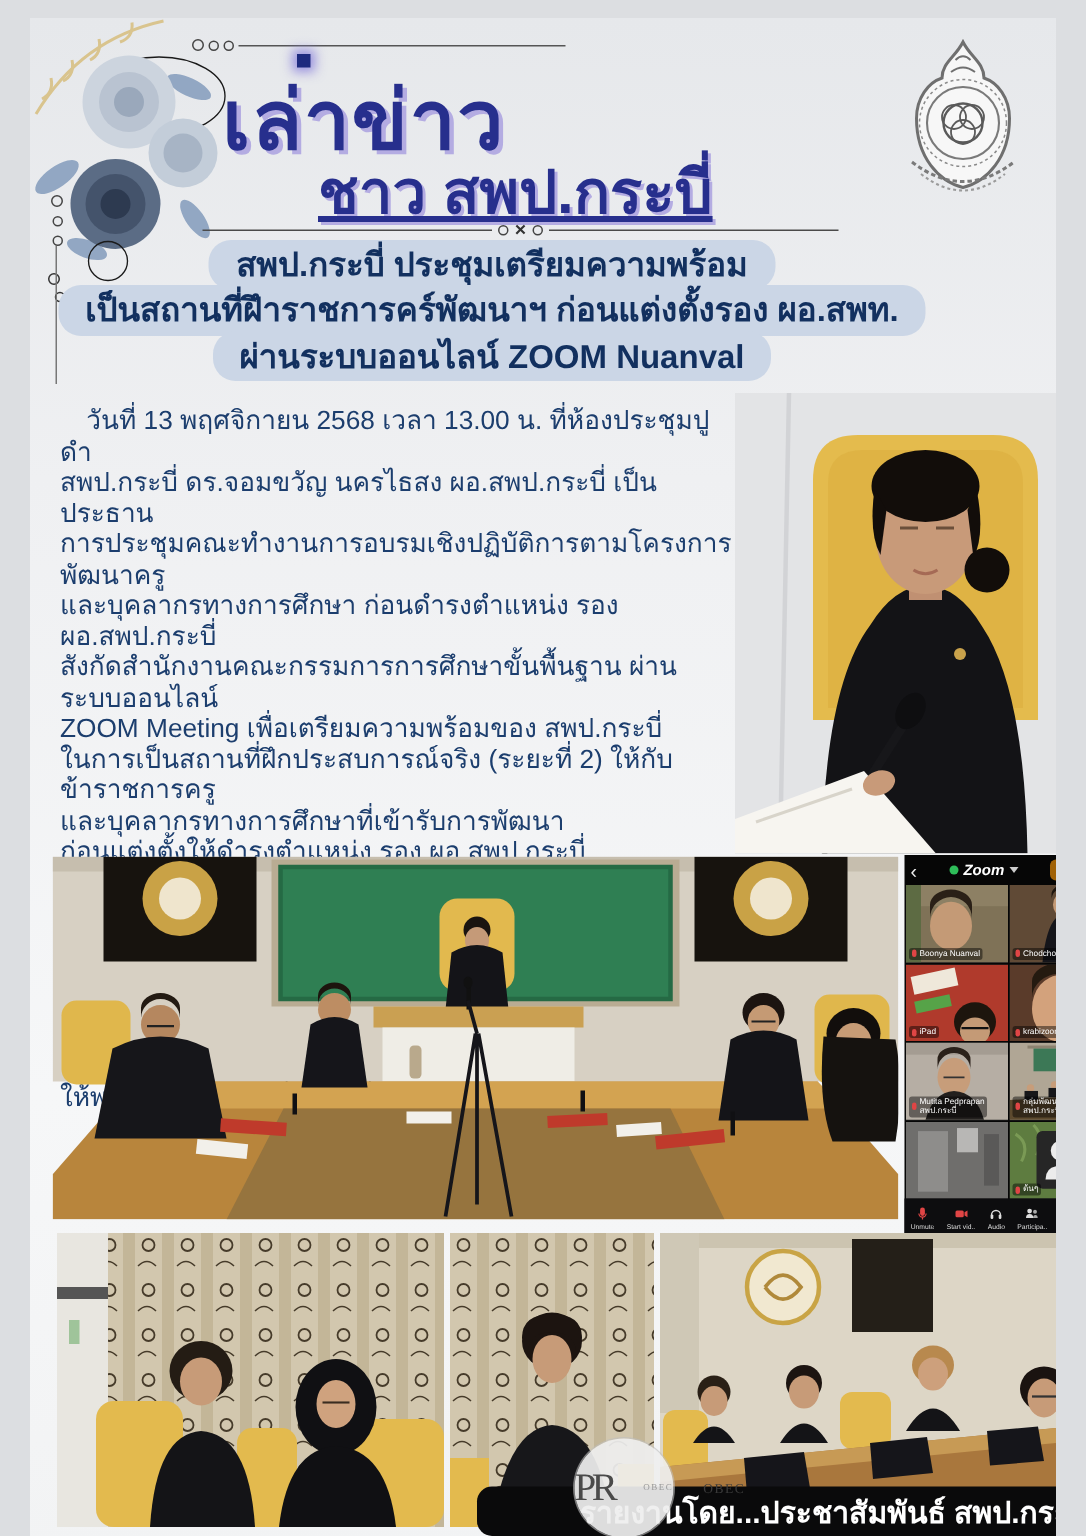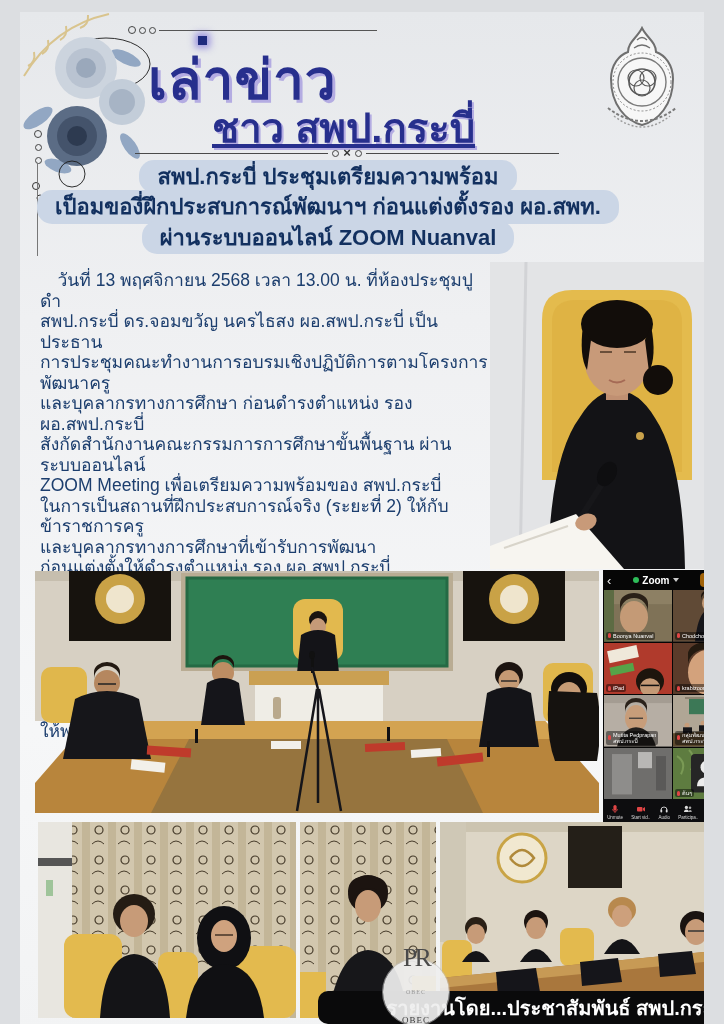--- a/index.html
+++ b/index.html
@@ -41,21 +41,21 @@
   .photo1{left:18px;top:810px;width:258px;height:196px;overflow:hidden;}
   .photo2{left:280px;top:810px;width:136px;height:196px;overflow:hidden;}
   .photo3{left:420px;top:810px;width:304px;height:196px;overflow:hidden;}
   .photo1 svg,.photo2 svg,.photo3 svg,.mainphoto svg,.portrait svg{display:block;width:100%;height:100%;}
 
   
   .zoompanel{left:583px;top:558px;width:139px;height:255px;background:#060606;display:flex;
     flex-direction:column;}
   .ztop{height:20px;display:flex;align-items:center;justify-content:space-between;padding:0 4px;}
   .zback{color:#eee;font-size:13px;line-height:13px;}
-  .ztitle{display:flex;align-items:center;gap:3px;color:#fff;font-size:10px;font-weight:bold;}
+  .ztitle{display:flex;align-items:center;gap:3px;color:#fff;font-size:10px;font-weight:bold;font-style:italic;}
   .zdot{width:6px;height:6px;border-radius:50%;background:#2ebd59;display:inline-block;}
   .zcaret{width:0;height:0;border-left:3px solid transparent;border-right:3px solid transparent;
     border-top:4px solid #ccc;display:inline-block;}
   .zleave{background:#a16207;color:#fff;font-size:9px;font-weight:bold;padding:2px 6px;border-radius:4px;}
   .zgrid{flex:1;display:grid;grid-template-columns:1fr 1fr;grid-template-rows:repeat(4,1fr);
     gap:1px;padding:0 1px;}
   .tile{position:relative;overflow:hidden;background:#222;}
   .tile svg{display:block;width:100%;height:100%;}
   .ptag{position:absolute;left:2px;bottom:2px;display:flex;align-items:center;gap:2px;
     background:rgba(0,0,0,.45);padding:1px 2px;border-radius:2px;}
@@ -66,21 +66,21 @@
   .tbico{position:relative;width:10px;height:10px;}
   .tbico svg{display:block;width:10px;height:10px;}
   .badge{position:absolute;top:-2px;right:-3px;width:4px;height:4px;background:#e04545;border-radius:50%;}
 
   
   .footerband{left:298px;top:979px;width:418px;height:33px;background:#0a0a0b;
     border-radius:10px 14px 14px 10px;display:flex;align-items:center;justify-content:flex-end;
     padding-right:10px;box-sizing:border-box;z-index:3;}
   .footertext{color:#fff;font-weight:bold;font-size:20px;}
   .prlogo{left:363px;top:947px;width:66px;height:66px;background:rgba(238,238,238,.93);
-    border-radius:50%;display:flex;flex-direction:column;align-items:center;justify-content:flex-end;
+    border-radius:50%;display:flex;flex-direction:row;align-items:center;justify-content:flex-start;
     z-index:4;box-shadow:0 0 0 1px rgba(190,190,190,.6);gap:20px;}
   .printitials{font-family:"Liberation Serif","DejaVu Serif",serif;font-size:26px;color:#4a4a4a;
     letter-spacing:-3px;line-height:22px;}
   .prorg{font-size:6px;color:#9a9a9a;letter-spacing:1px;font-family:"Liberation Serif",serif;}
   .prarea{font-size:9px;color:#3a3a3a;letter-spacing:1px;font-family:"Liberation Serif",serif;}
 </style>
 </head>
 <body>
 
 <div class="page">
@@ -150,21 +150,21 @@
   <div class="abs divider">
     <span class="dline"></span>
       <span class="dcirc sm"></span>
     <span class="dx">×</span>
     <span class="dcirc sm"></span>
       <span class="dline"></span>
   </div>
 
   <div class="abs hwrap">
     <div class="hpill">สพป.กระบี่ ประชุมเตรียมความพร้อม</div>
-    <div class="hpill">เป็อมของี่ฝึกประสบการณ์พัฒนาฯ ก่อนแต่งตั้งรอง ผอ.สพท.</div>
+    <div class="hpill">เป็นสถานที่ฝึาราชการคร์พัฒนาฯ ก่อนแต่งตั้งรอง ผอ.สพท.</div>
     <div class="hpill">ผ่านระบบออนไลน์ ZOOM Nuanval</div>
   </div>
 
   <div class="abs bodytext"> วันที่ 13 พฤศจิกายน 2568 เวลา 13.00 น. ที่ห้องประชุมปูดำ
 สพป.กระบี่ ดร.จอมขวัญ นครไธสง ผอ.สพป.กระบี่ เป็นประธาน
 การประชุมคณะทำงานการอบรมเชิงปฏิบัติการตามโครงการพัฒนาครู
 และบุคลากรทางการศึกษา ก่อนดำรงตำแหน่ง รอง ผอ.สพป.กระบี่
 สังกัดสำนักงานคณะกรรมการการศึกษาขั้นพื้นฐาน ผ่านระบบออนไลน์
 ZOOM Meeting เพื่อเตรียมความพร้อมของ สพป.กระบี่
 ในการเป็นสถานที่ฝึกประสบการณ์จริง (ระยะที่ 2) ให้กับข้าราชการครู

